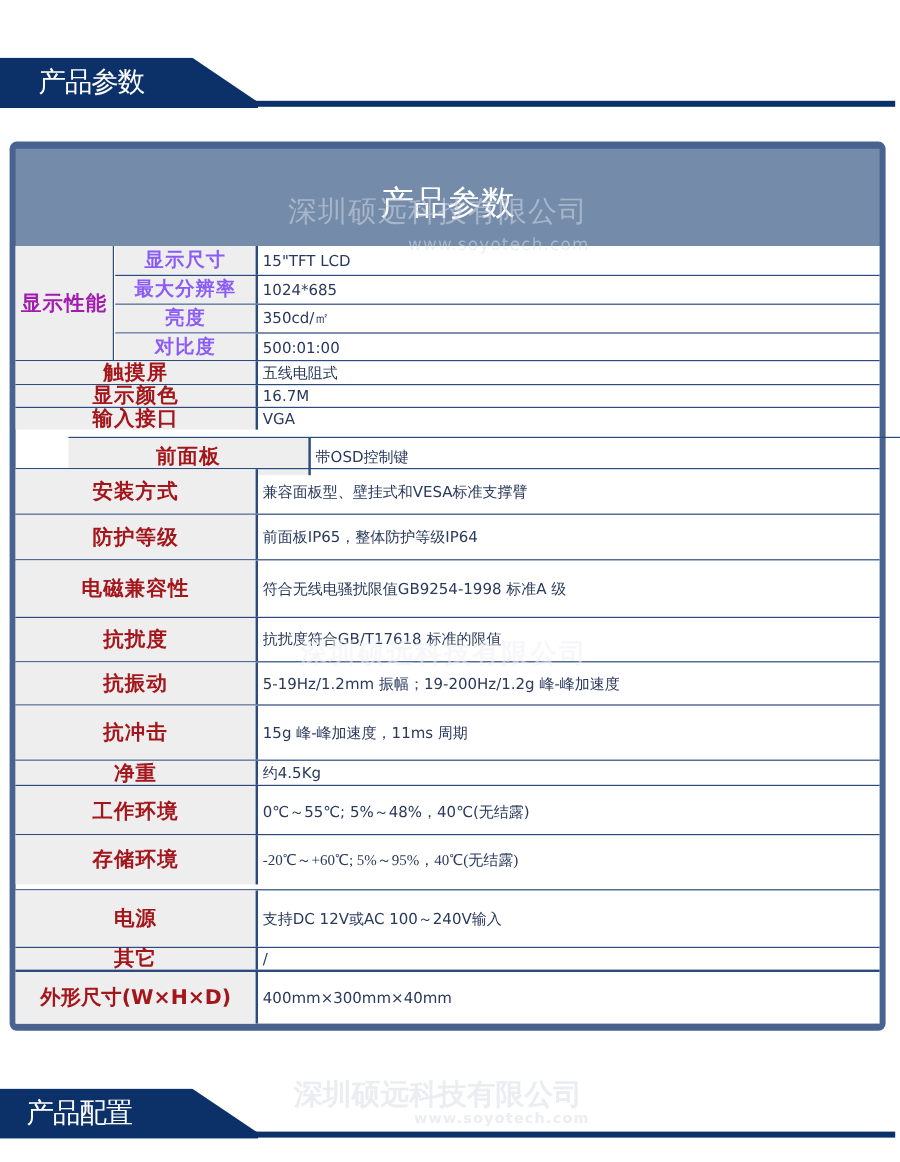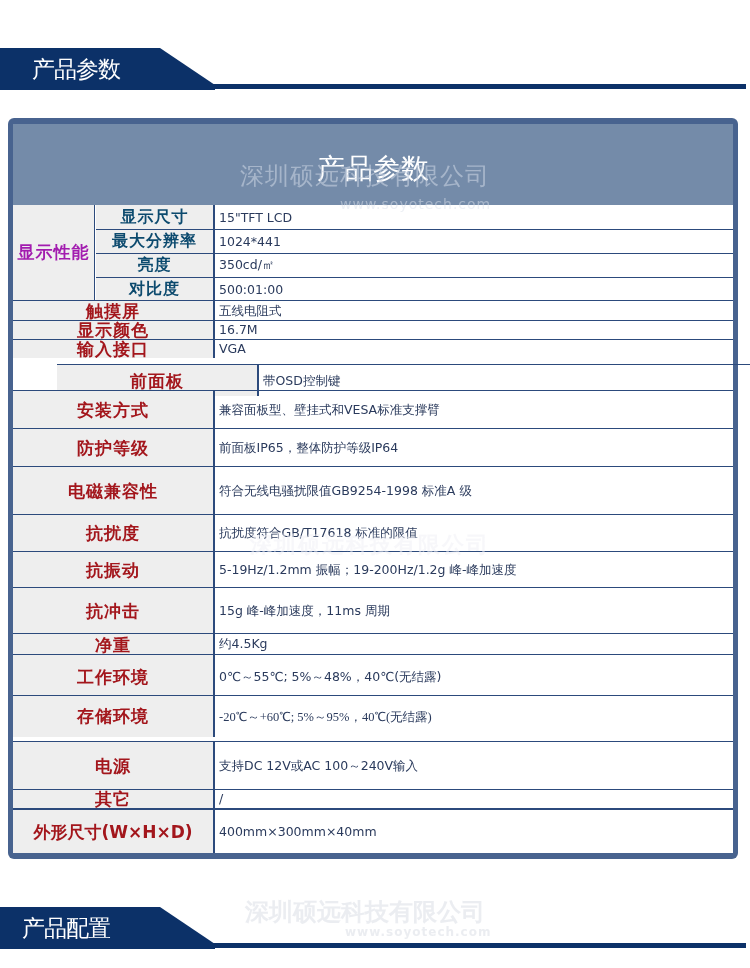--- a/index.html
+++ b/index.html
@@ -85,21 +85,21 @@
     .group-label {
       position: absolute; left: 0; top: 0; width: 82px; height: 95px;
       background: #eeeeee; border-right: 1px solid #2c4a7c;
       display: flex; align-items: center; justify-content: center;
       color: #a21caf; font-weight: bold; font-size: 17px; letter-spacing: 1px;
     }
     .sub-label {
       position: absolute; left: 83px; width: 119px;
       background: #eeeeee; border-right: 2px solid #2c4a7c;
       display: flex; align-items: center; justify-content: center;
-      color: #0c4a6e; font-weight: bold; font-size: 16px; letter-spacing: 1px;
+      color: #8b5cf6; font-weight: bold; font-size: 16px; letter-spacing: 1px;
     }
     .sub-row-line {
       position: absolute; left: 83px; right: 0; height: 1px; background: #2c4a7c;
     }
     .sub-value {
       position: absolute; left: 204px; right: 0;
       display: flex; align-items: center; padding-left: 2px;
       color: #2a3a5c; font-size: 12.5px;
     }
   </style>
@@ -119,21 +119,21 @@
 
 <div class="spec-body">
 
   <div class="group-label">显示性能</div>
 
   <div class="sub-label" style="top:0;height:24px;">显示尺寸</div>
   <div class="sub-value" style="top:0;height:24px;">15"TFT  LCD</div>
   <div class="sub-row-line" style="top:24px;"></div>
 
   <div class="sub-label" style="top:25px;height:23px;">最大分辨率</div>
-  <div class="sub-value" style="top:25px;height:23px;">1024*441</div>
+  <div class="sub-value" style="top:25px;height:23px;">1024*685</div>
   <div class="sub-row-line" style="top:48px;"></div>
 
   <div class="sub-label" style="top:49px;height:23px;">亮度</div>
   <div class="sub-value" style="top:49px;height:23px;">350cd/㎡</div>
   <div class="sub-row-line" style="top:72px;"></div>
 
   <div class="sub-label" style="top:73px;height:22px;">对比度</div>
   <div class="sub-value" style="top:73px;height:22px;">500:01:00</div>
 
   <div class="row" style="top:95px;height:20px;">

